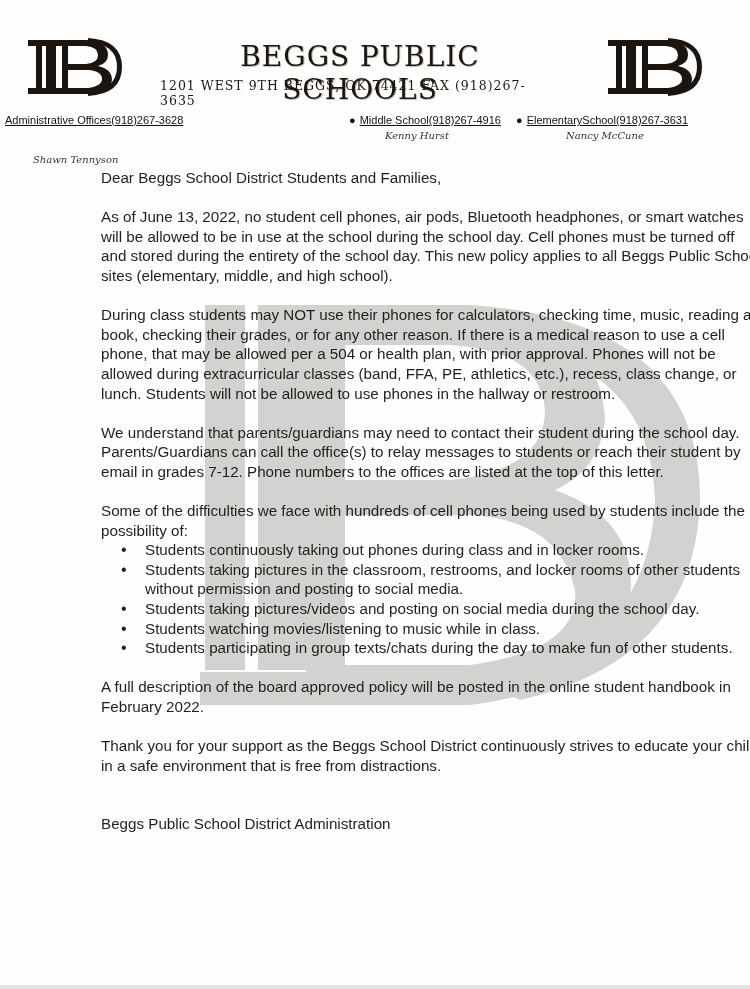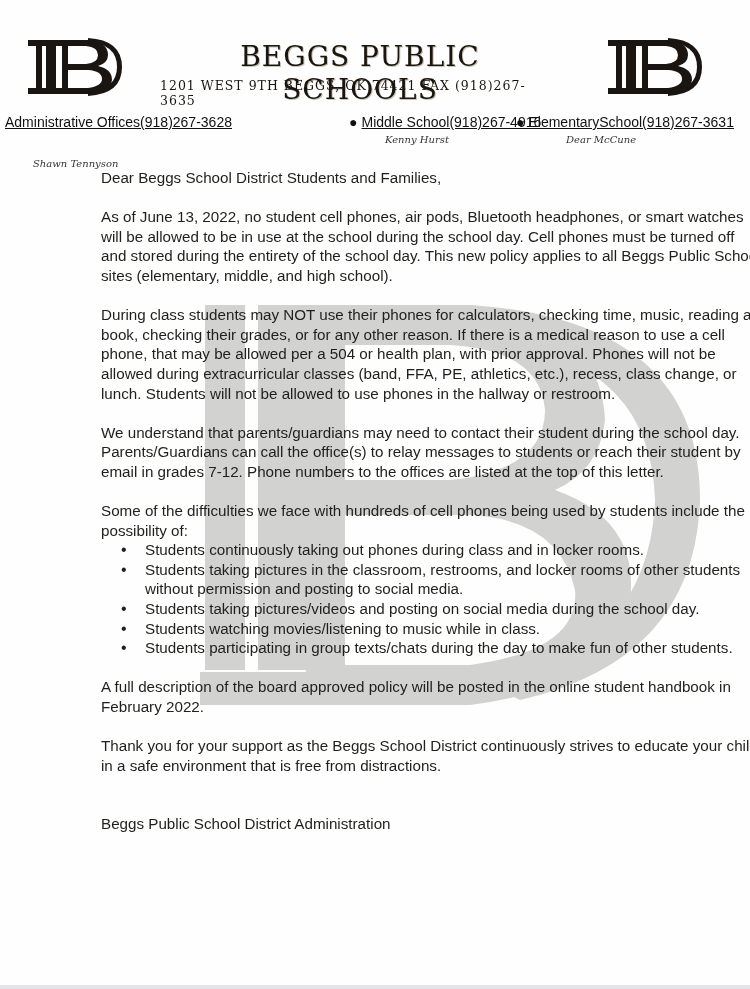--- a/index.html
+++ b/index.html
@@ -26,21 +26,21 @@
   }
   .school-address {
     position: absolute; left: 160px; top: 78px; width: 400px; text-align: left;
     font-family: "DejaVu Serif", serif; font-size: 12.5px; letter-spacing: 1px;
     color: #1a1510; z-index: 2;
   }
 
   
   .contacts { position: absolute; top: 114px; left: 0; width: 750px; height: 36px; z-index: 2; }
   .contact { position: absolute; top: 0; }
-  .contact-office { font-size: 14px; text-decoration: underline; color: #111; white-space: nowrap; }
+  .contact-office { font-size: 11px; text-decoration: underline; color: #111; white-space: nowrap; }
   .contact-office .bullet { text-decoration: none; display: inline-block; margin-right: 4px; }
   .contact-person {
     font-family: "DejaVu Serif", serif; font-style: italic; font-size: 10px;
     color: #333; margin-top: 4px; white-space: nowrap;
   }
 
   
   .letter { position: absolute; left: 57px; top: 168px; width: 660px; z-index: 2; font-size: 15.2px; line-height: 19.6px; color: #1f1f1b; margin-left: 44px; }
   .letter p { margin: 0 0 19.6px 0; }
   .letter ul { margin: -19.6px 0 19.6px 0; padding-left: 44px; list-style: none; }
@@ -92,21 +92,21 @@
     <div class="contact" style="left:5px;">
       <div class="contact-office">Administrative Offices(918)267-3628</div>
       <div class="contact-person" style="padding-left:28px;margin-top:28px;">Shawn Tennyson</div>
     </div>
     <div class="contact" style="left:349px;">
       <div class="contact-office"><span class="bullet">●</span><span>Middle School(918)267-4916</span></div>
       <div class="contact-person" style="padding-left:36px;">Kenny Hurst</div>
     </div>
     <div class="contact" style="left:516px;">
       <div class="contact-office"><span class="bullet">●</span><span>ElementarySchool(918)267-3631</span></div>
-      <div class="contact-person" style="padding-left:50px;">Dear McCune</div>
+      <div class="contact-person" style="padding-left:50px;">Nancy McCune</div>
     </div>
   </div>
 
   <div class="letter">
     <p>Dear Beggs School District Students and Families,</p>
     <p>As of June 13, 2022, no student cell phones, air pods, Bluetooth headphones, or smart watches will be allowed to be in use at the school during the school day.  Cell phones must be turned off and stored during the entirety of the school day.  This new policy applies to all Beggs Public School sites (elementary, middle, and high school).</p>
     <p>During class students may NOT use their phones for calculators, checking time, music, reading a book, checking their grades, or for any other reason.  If there is a medical reason to use a cell phone, that may be allowed per a 504 or health plan, with prior approval.  Phones will not be allowed during extracurricular classes (band, FFA, PE, athletics, etc.), recess, class change, or lunch.  Students will not be allowed to use phones in the hallway or restroom.</p>
     <p>We understand that parents/guardians may need to contact their student during the school day.  Parents/Guardians can call the office(s) to relay messages to students or reach their student by email in grades 7-12.  Phone numbers to the offices are listed at the top of this letter.</p>
     <p>Some of the difficulties we face with hundreds of cell phones being used by students include the possibility of:</p>
     <ul>

